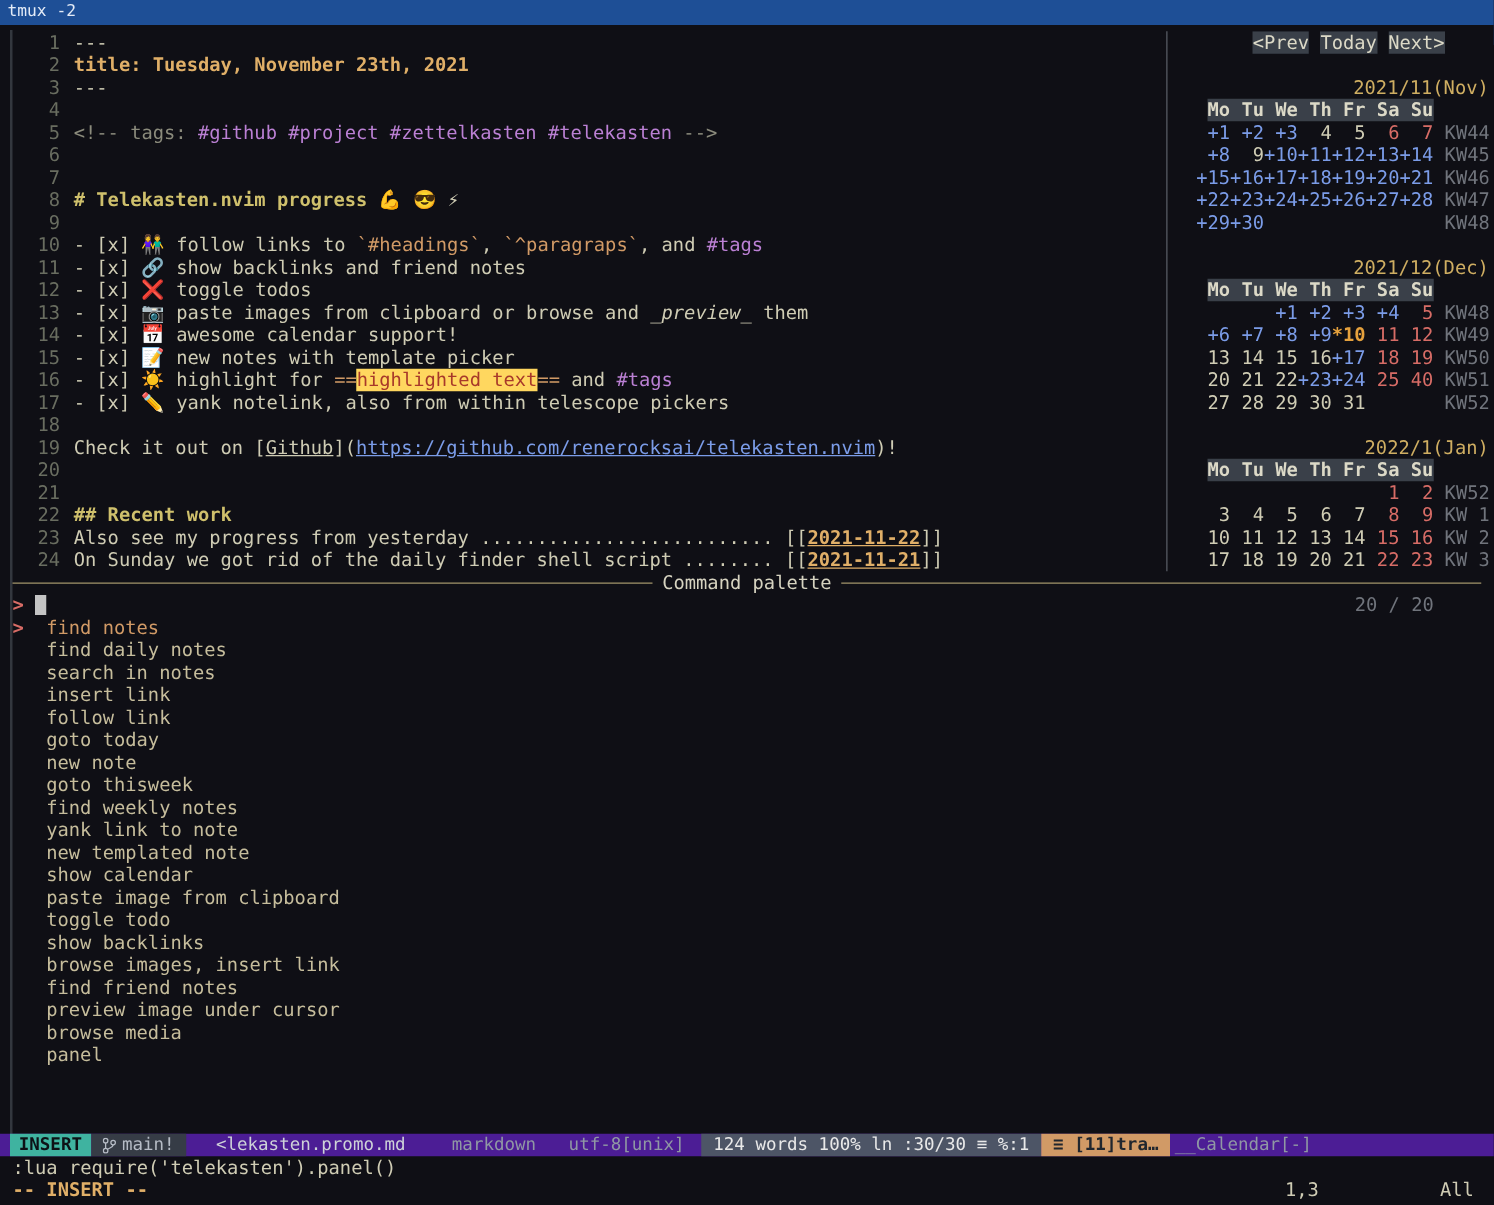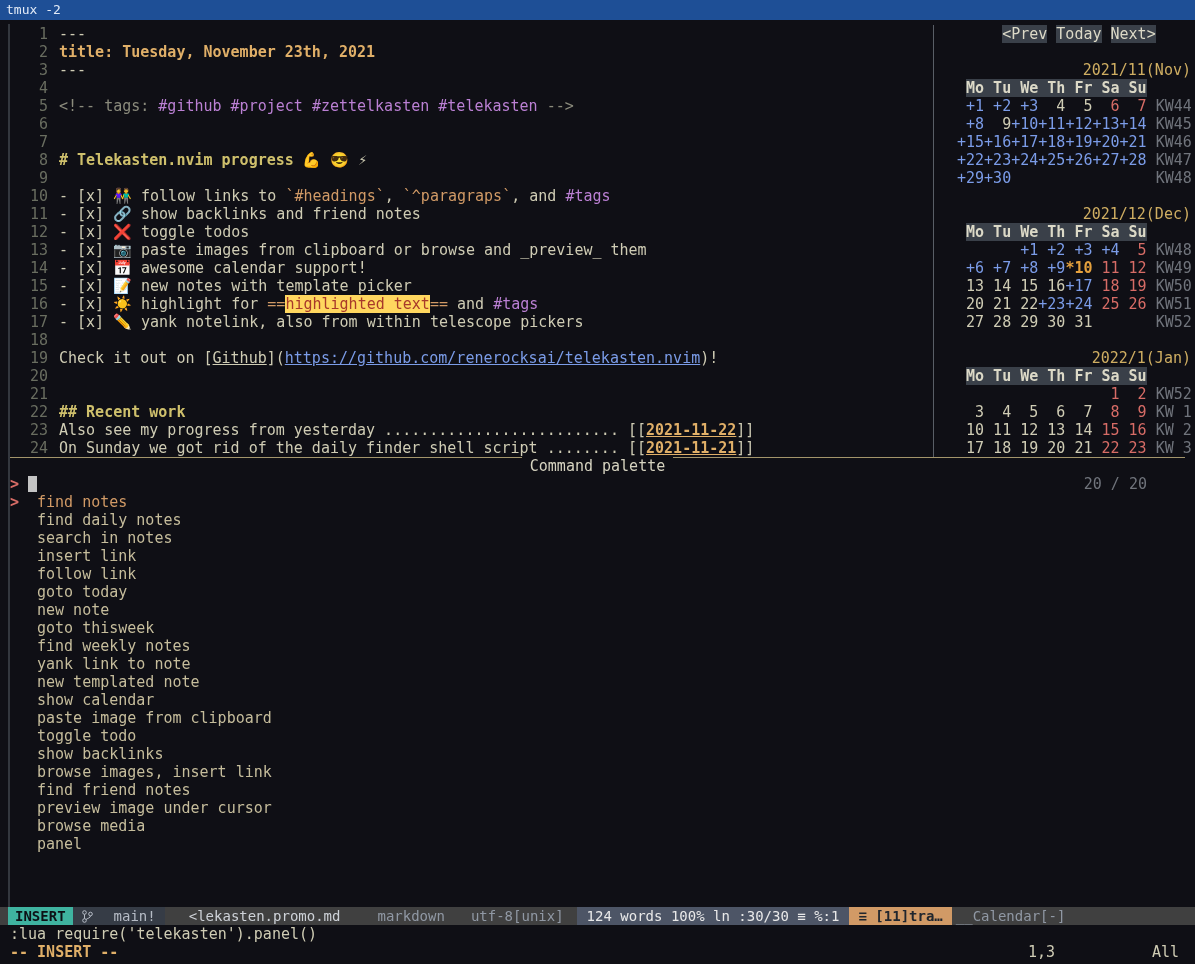--- a/index.html
+++ b/index.html
@@ -24,56 +24,56 @@
   .c-ttl{color:var(--gold);font-weight:bold}
   .c-cmt{color:var(--cmt)}
   .c-tag{color:var(--tag)}
   .c-h1,.c-h2{color:var(--h);font-weight:bold}
   .c-code{color:var(--code)}
   .c-hld{color:var(--code)}
   .c-hlt{background:#ffd75f;color:#a8392a;font-weight:normal}
   .c-lnk{color:var(--fg);text-decoration:underline}
   .c-url{color:var(--blue);text-decoration:underline}
   .c-date{color:var(--gold);font-weight:bold;text-decoration:underline}
-  .c-ital{color:var(--fg);}
+  .c-ital{color:var(--fg);font-style:italic}
   .c-emoji{color:var(--fg)}
 
   .vsep{position:absolute;left:933px;top:5px;width:1px;height:432px;background:#595e66}
 
   
   .calpane{position:absolute;left:943px;top:5px;width:234px;height:432px;overflow:hidden;padding-left:14px}
   .cal-line{height:18px;white-space:pre;color:var(--fg)}
   .cal-title{text-align:right;color:#cfae62}
   .cal-hdr{background:#3a4049;color:#dcd9c7;font-weight:bold}
   .cal-btn{background:#3a4049;color:#dcd9c7}
   .cal-d{color:var(--fg)} .cal-w{color:var(--red)} .cal-n{color:var(--blue)}
   .cal-t{color:#e5a13d;font-weight:bold} .cal-e{color:var(--fg)}
   .cal-kw{color:var(--gray)}
 
   
   .palette{position:absolute;left:10px;top:437px;width:1175px;height:450px}
-  .pal-border{height:18px;display:flex;align-items:flex-start;color:var(--border)}
+  .pal-border{height:18px;display:flex;align-items:center;color:var(--border)}
   .pal-border::before,.pal-border::after{content:"";flex:1;border-top:1px solid var(--border)}
   .pal-title{color:#d6d3c0;margin:0 8px}
   .pal-prompt{height:18px;display:flex;white-space:pre;padding-right:38px}
   .prompt-caret{color:var(--red);font-weight:bold}
   .cursor{display:inline-block;width:9px;height:16px;background:#c4c4c4;margin-left:9px;margin-top:1px}
   .spacer{flex:1}
   .counter{color:var(--gray)}
   .pal-row{height:18px;white-space:pre;display:flex}
   .pal-caret{display:inline-block;width:27px;color:var(--red);font-weight:bold;white-space:pre}
   .pal-item{color:var(--itemfg)}
   .pal-sel{color:#d19a66;font-weight:normal}
 
   
-  .status{position:absolute;left:0;top:887px;width:1195px;height:18px;background:#404040;
+  .status{position:absolute;left:0;top:887px;width:1195px;height:18px;background:#4c1d95;
           display:flex;font-size:14px;line-height:18px;white-space:pre}
   .seg{display:flex;align-items:center}
   .seg-mode{background:#3fb3a0;color:#0d1116;font-weight:bold;padding:0 7px;margin-left:8px}
-  .seg-branch{background:#363c46;color:#b6bcc6;padding:0 9px;gap:21px}
+  .seg-branch{background:#363c46;color:#b6bcc6;padding:0 9px;gap:5px}
   .seg-file{color:#ced2d8;padding:0 24px}
   .seg-ft{color:#9098a4;padding:0 13px}
   .seg-enc{color:#9098a4;padding:0 13px}
   .seg-stats{background:#4d5566;color:#e9e9e9;padding:0 10px}
   .seg-tabs{background:#d19a66;color:#20262e;font-weight:bold;padding:0 9px}
   .seg-cal{color:#9098a4;width:265px;padding-left:4px;box-sizing:border-box}
 
   .cmdline{position:absolute;left:0;top:905px;height:18px;padding-left:10px;color:var(--fg);white-space:pre}
   .ruler{position:absolute;left:0;top:923px;width:1195px;height:18px}
   .ruler .mode-text{position:absolute;left:10px;color:var(--gold);font-weight:bold}
@@ -129,21 +129,21 @@
         <div class="cal-line"><span class="cal-n"> +8</span><span class="cal-d">  9</span><span class="cal-n">+10</span><span class="cal-n">+11</span><span class="cal-n">+12</span><span class="cal-n">+13</span><span class="cal-n">+14</span><span class="cal-kw"> KW45</span></div>
         <div class="cal-line"><span class="cal-n">+15</span><span class="cal-n">+16</span><span class="cal-n">+17</span><span class="cal-n">+18</span><span class="cal-n">+19</span><span class="cal-n">+20</span><span class="cal-n">+21</span><span class="cal-kw"> KW46</span></div>
         <div class="cal-line"><span class="cal-n">+22</span><span class="cal-n">+23</span><span class="cal-n">+24</span><span class="cal-n">+25</span><span class="cal-n">+26</span><span class="cal-n">+27</span><span class="cal-n">+28</span><span class="cal-kw"> KW47</span></div>
         <div class="cal-line"><span class="cal-n">+29</span><span class="cal-n">+30</span><span class="cal-e">   </span><span class="cal-e">   </span><span class="cal-e">   </span><span class="cal-e">   </span><span class="cal-e">   </span><span class="cal-kw"> KW48</span></div>
         <div class="cal-line"></div>
         <div class="cal-line cal-title">2021/12(Dec)</div>
         <div class="cal-line"><span> </span><span class="cal-hdr">Mo Tu We Th Fr Sa Su</span></div>
         <div class="cal-line"><span class="cal-e">   </span><span class="cal-e">   </span><span class="cal-n"> +1</span><span class="cal-n"> +2</span><span class="cal-n"> +3</span><span class="cal-n"> +4</span><span class="cal-w">  5</span><span class="cal-kw"> KW48</span></div>
         <div class="cal-line"><span class="cal-n"> +6</span><span class="cal-n"> +7</span><span class="cal-n"> +8</span><span class="cal-n"> +9</span><span class="cal-t">*10</span><span class="cal-w"> 11</span><span class="cal-w"> 12</span><span class="cal-kw"> KW49</span></div>
         <div class="cal-line"><span class="cal-d"> 13</span><span class="cal-d"> 14</span><span class="cal-d"> 15</span><span class="cal-d"> 16</span><span class="cal-n">+17</span><span class="cal-w"> 18</span><span class="cal-w"> 19</span><span class="cal-kw"> KW50</span></div>
-        <div class="cal-line"><span class="cal-d"> 20</span><span class="cal-d"> 21</span><span class="cal-d"> 22</span><span class="cal-n">+23</span><span class="cal-n">+24</span><span class="cal-w"> 25</span><span class="cal-w"> 26</span><span class="cal-kw"> KW51</span></div>
+        <div class="cal-line"><span class="cal-d"> 20</span><span class="cal-d"> 21</span><span class="cal-d"> 22</span><span class="cal-n">+23</span><span class="cal-n">+24</span><span class="cal-w"> 25</span><span class="cal-w"> 40</span><span class="cal-kw"> KW51</span></div>
         <div class="cal-line"><span class="cal-d"> 27</span><span class="cal-d"> 28</span><span class="cal-d"> 29</span><span class="cal-d"> 30</span><span class="cal-d"> 31</span><span class="cal-e">   </span><span class="cal-e">   </span><span class="cal-kw"> KW52</span></div>
         <div class="cal-line"></div>
         <div class="cal-line cal-title">2022/1(Jan)</div>
         <div class="cal-line"><span> </span><span class="cal-hdr">Mo Tu We Th Fr Sa Su</span></div>
         <div class="cal-line"><span class="cal-e">   </span><span class="cal-e">   </span><span class="cal-e">   </span><span class="cal-e">   </span><span class="cal-e">   </span><span class="cal-w">  1</span><span class="cal-w">  2</span><span class="cal-kw"> KW52</span></div>
         <div class="cal-line"><span class="cal-d">  3</span><span class="cal-d">  4</span><span class="cal-d">  5</span><span class="cal-d">  6</span><span class="cal-d">  7</span><span class="cal-w">  8</span><span class="cal-w">  9</span><span class="cal-kw"> KW 1</span></div>
         <div class="cal-line"><span class="cal-d"> 10</span><span class="cal-d"> 11</span><span class="cal-d"> 12</span><span class="cal-d"> 13</span><span class="cal-d"> 14</span><span class="cal-w"> 15</span><span class="cal-w"> 16</span><span class="cal-kw"> KW 2</span></div>
         <div class="cal-line"><span class="cal-d"> 17</span><span class="cal-d"> 18</span><span class="cal-d"> 19</span><span class="cal-d"> 20</span><span class="cal-d"> 21</span><span class="cal-w"> 22</span><span class="cal-w"> 23</span><span class="cal-kw"> KW 3</span></div>
       </div>
 

